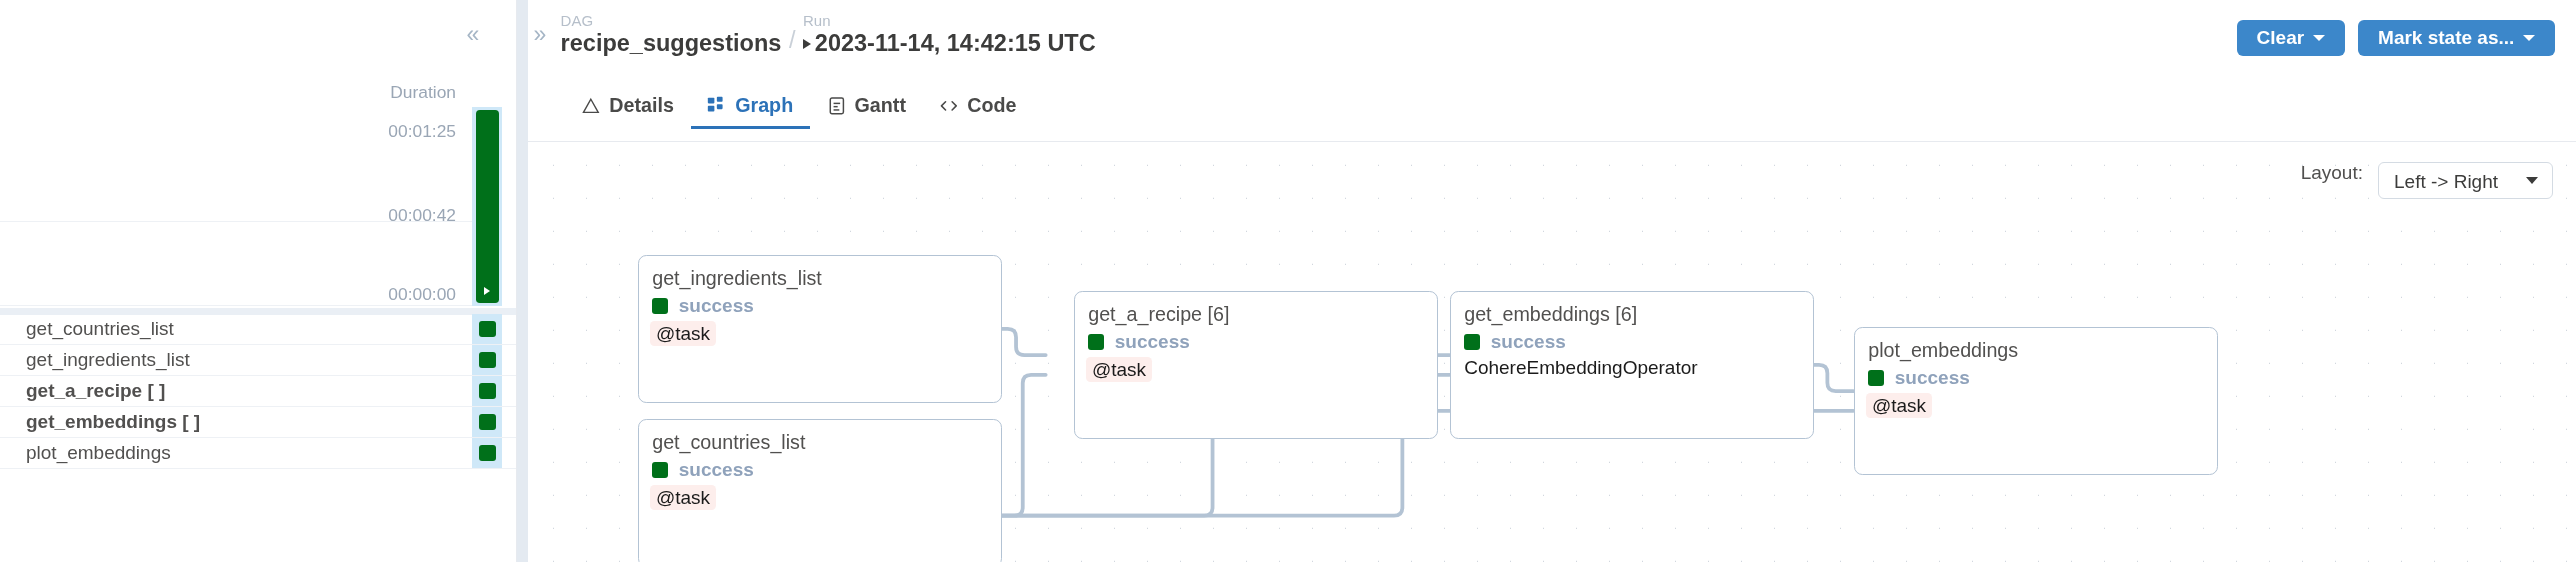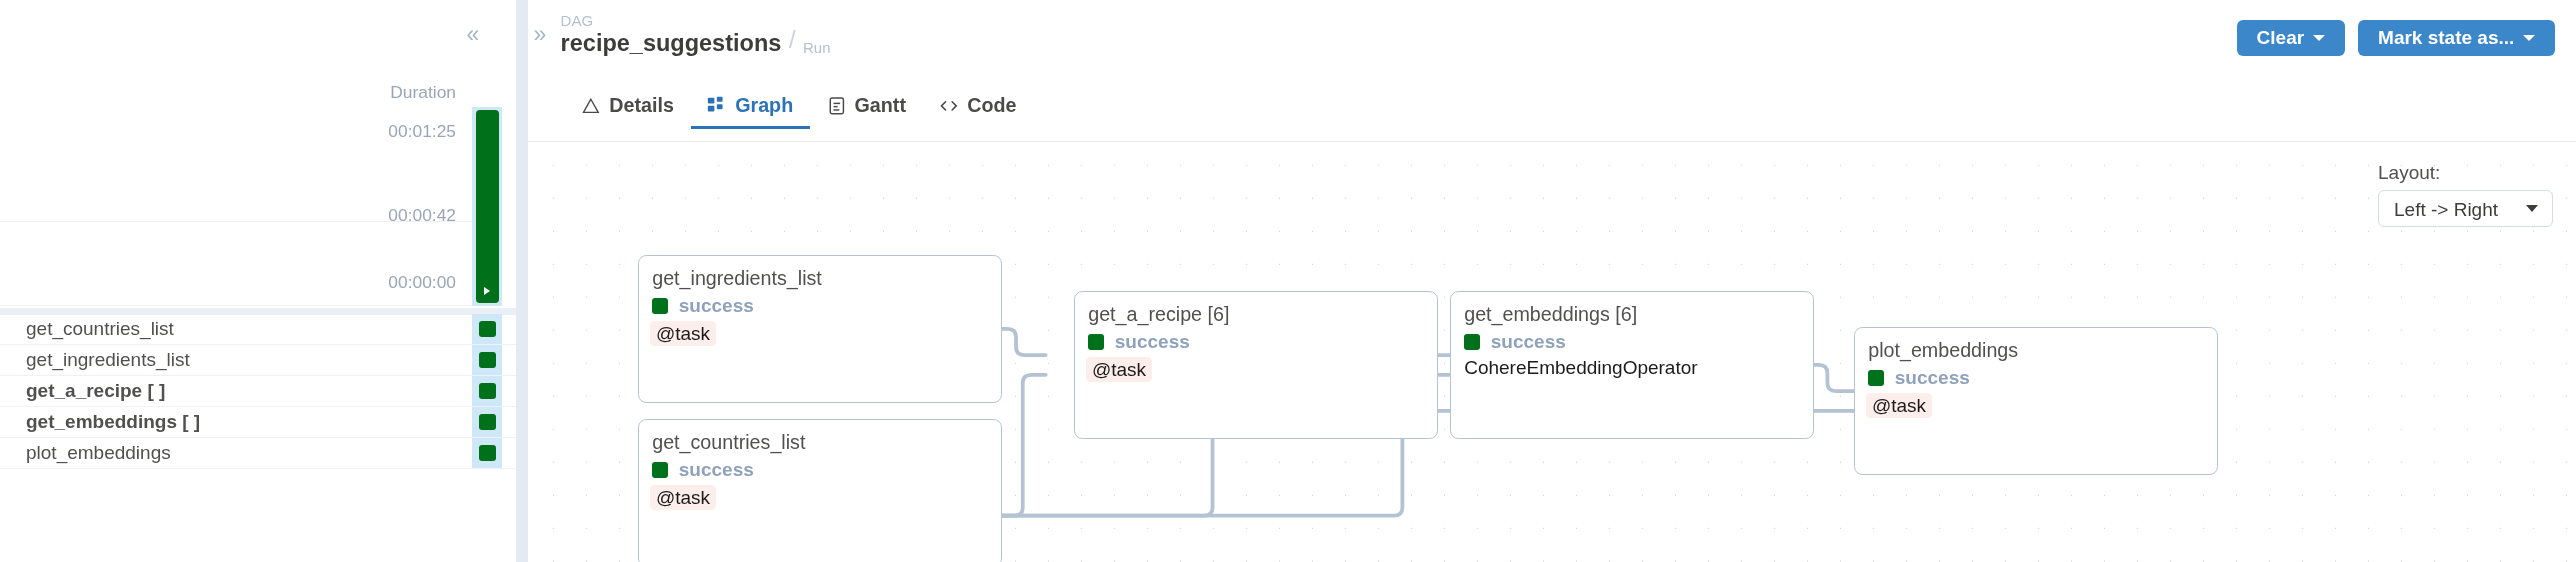--- a/index.html
+++ b/index.html
@@ -63,21 +63,21 @@
   .axis-tick {
     position: absolute;
     right: 60px;
     font-size: 17.4px;
     color: #9aa6b5;
     text-align: left;
     white-space: nowrap;
   }
   #tick-top    { top: 121px; }
   #tick-mid    { top: 205px; }
-  #tick-bottom { top: 272px; }
+  #tick-bottom { top: 284px; }
 
   .axis-line {
     position: absolute;
     left: 0;
     right: 13.6px;
     height: 0.8px;
     background: #eef1f5;
   }
   #axis-line-mid { top: 221px; }
   #axis-line-bot { top: 305px; }
@@ -370,23 +370,23 @@
     padding: 1.5px 6px;
     margin-left: -2.3px;
   }
 
   
   #layout-control {
     position: absolute;
     right: 23px;
     top: 19.7px;
     display: flex;
-    flex-direction: column;
+    flex-direction: row;
     align-items: flex-start;
-    gap: 6px;
+    gap: 15px;
   }
   #layout-label {
     font-size: 19px;
     color: #51504f;
   }
   #layout-select {
     appearance: none;
     -webkit-appearance: none;
     background: #ffffff;
     border: 0.8px solid #d4dbe3;
@@ -480,20 +480,21 @@
       <div id="pane-expand-btn">»</div>
 
       <div id="breadcrumb">
         <div class="crumb-group">
           <span class="crumb-kicker">DAG</span>
           <span class="crumb-value">recipe_suggestions</span>
         </div>
         <span class="crumb-sep">/</span>
         <div class="crumb-group">
           <span class="crumb-kicker">Run</span>
+          <span class="crumb-value"><span class="run-triangle"></span><span>2023-11-14, 14:42:15 UTC</span></span>
         </div>
       </div>
 
       <div id="header-actions">
         <button class="btn-primary">
           <span>Clear</span>
           <span class="caret-down"></span>
         </button>
         <button class="btn-primary">
           <span>Mark state as...</span>

